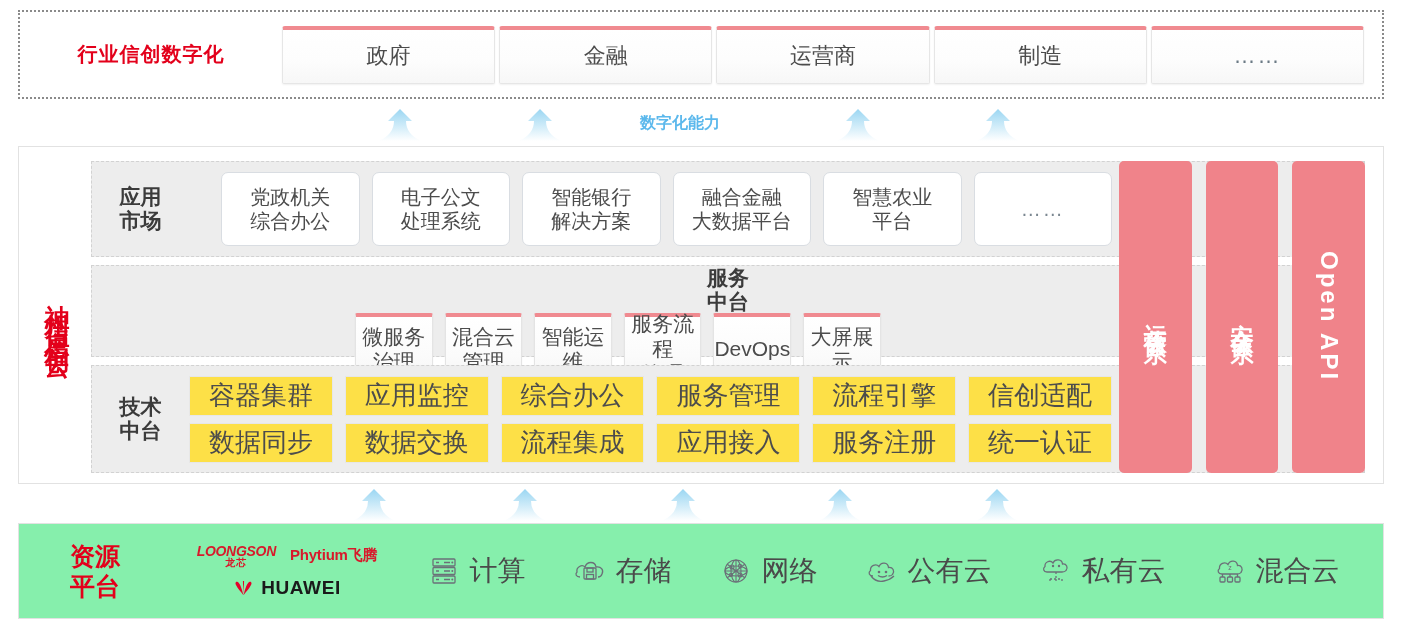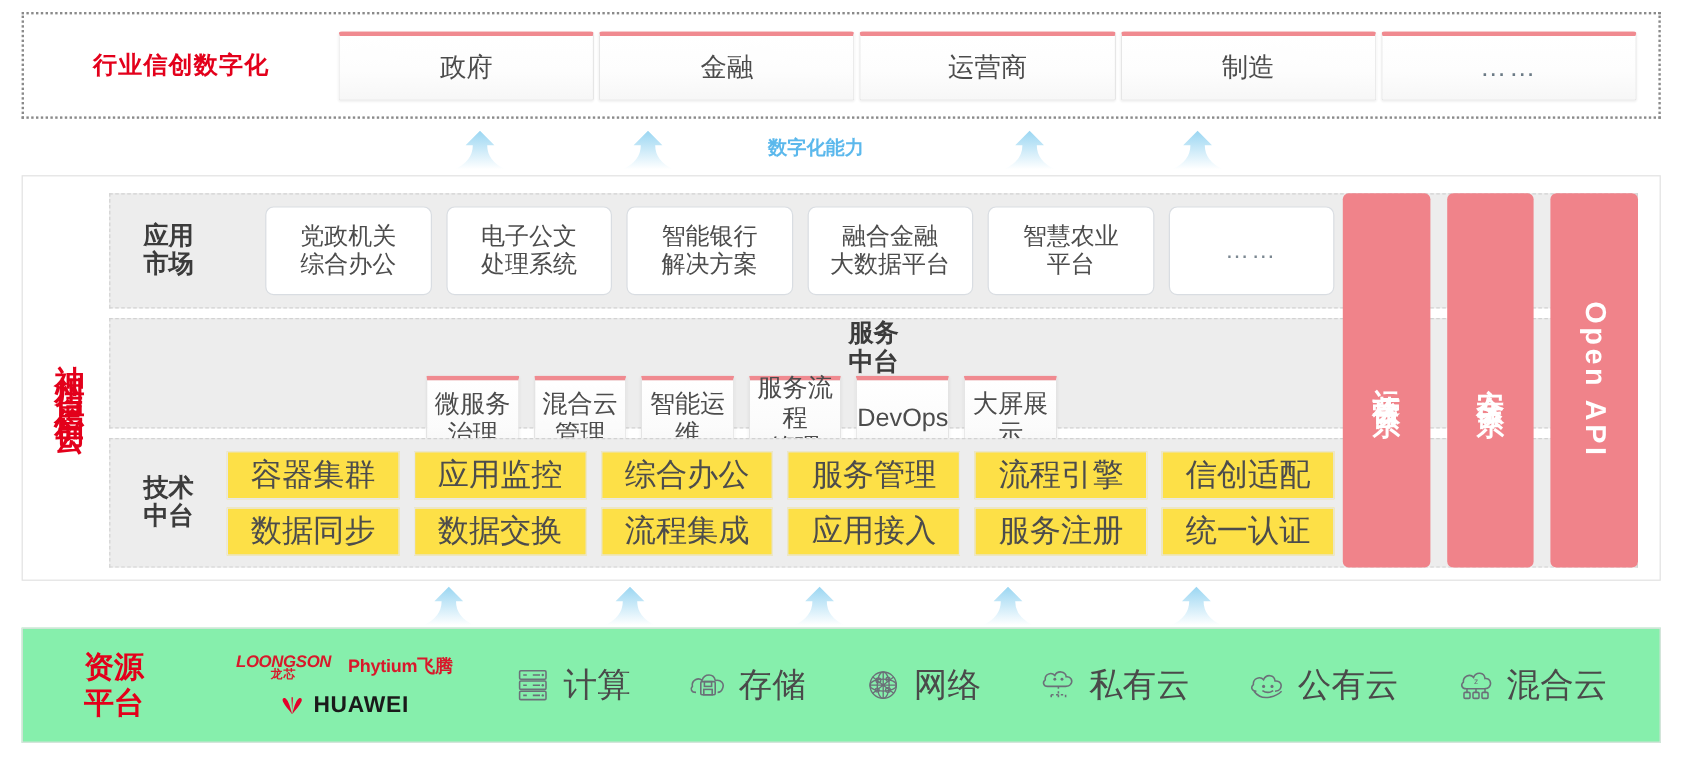--- a/index.html
+++ b/index.html
@@ -421,42 +421,42 @@
             <circle cx="21" cy="11" r="1.6"></circle>
               <circle cx="12" cy="20" r="1.6"></circle>
           </svg>
         </span>
         <span class="lbl">网络</span>
       </div>
 
       <div class="res-item">
         <span class="ico">
           <svg viewBox="0 0 34 32" fill="none" stroke="#6b7078" stroke-width="1.3">
+            <path d="M8 21 C4 21 3 17.5 5.5 15.5 C5 10.5 11 8 14 11.5 C16 6.5 23 7 23.5 12.5 C28 12 30 16 27.5 19.5 C26.5 21 25 21 23.5 21"></path>
+            <path d="M6 21 C9 25 14 27 19 26 C24 25 27 23 29 21"></path>
+            <circle cx="14" cy="17" r="1.3" fill="#6b7078" stroke="none"></circle>
+            <circle cx="21" cy="17" r="1.3" fill="#6b7078" stroke="none"></circle>
+            <path d="M13 20.5 Q17.5 23.5 22 20.5"></path>
+          </svg>
+        </span>
+        <span class="lbl">公有云</span>
+      </div>
+
+      <div class="res-item">
+        <span class="ico">
+          <svg viewBox="0 0 34 32" fill="none" stroke="#6b7078" stroke-width="1.3">
             <path d="M8 17 C4.5 17 3.5 13.5 6 11.5 C5.5 7 11 4.5 14 8 C16 3.5 23 4 23.5 9 C27.5 8.5 29.5 12.5 27 15.5 C26 17 24.5 17 23 17 L8 17 Z"></path>
             <path d="M17 17 v7" stroke-dasharray="2 2"></path>
             <path d="M11 24 h12" stroke-dasharray="2 2"></path>
             <path d="M11 24 v3 M17 24 v3 M23 24 v3" stroke-dasharray="2 2"></path>
             <circle cx="14" cy="11" r="1.2" fill="#6b7078" stroke="none"></circle>
             <circle cx="20" cy="11" r="1.2" fill="#6b7078" stroke="none"></circle>
           </svg>
         </span>
         <span class="lbl">私有云</span>
-      </div>
-
-      <div class="res-item">
-        <span class="ico">
-          <svg viewBox="0 0 34 32" fill="none" stroke="#6b7078" stroke-width="1.3">
-            <path d="M8 21 C4 21 3 17.5 5.5 15.5 C5 10.5 11 8 14 11.5 C16 6.5 23 7 23.5 12.5 C28 12 30 16 27.5 19.5 C26.5 21 25 21 23.5 21"></path>
-            <path d="M6 21 C9 25 14 27 19 26 C24 25 27 23 29 21"></path>
-            <circle cx="14" cy="17" r="1.3" fill="#6b7078" stroke="none"></circle>
-            <circle cx="21" cy="17" r="1.3" fill="#6b7078" stroke="none"></circle>
-            <path d="M13 20.5 Q17.5 23.5 22 20.5"></path>
-          </svg>
-        </span>
-        <span class="lbl">公有云</span>
       </div>
 
       <div class="res-item">
         <span class="ico">
           <svg viewBox="0 0 34 32" fill="none" stroke="#6b7078" stroke-width="1.3">
             <path d="M9 19 C5 19 4 15.5 6.5 13.5 C6 8.5 12 6 15 9.5 C17 4.5 24 5 24.5 10.5 C28.5 10 30.5 14 28 17.5 C27 19 25.5 19 24 19 L9 19 Z"></path>
             <rect x="7" y="22" width="5" height="5" rx="1"></rect>
             <rect x="14.5" y="22" width="5" height="5" rx="1"></rect>
             <rect x="22" y="22" width="5" height="5" rx="1"></rect>
             <path d="M9.5 19 v3 M17 19 v3 M24.5 19 v3"></path>

